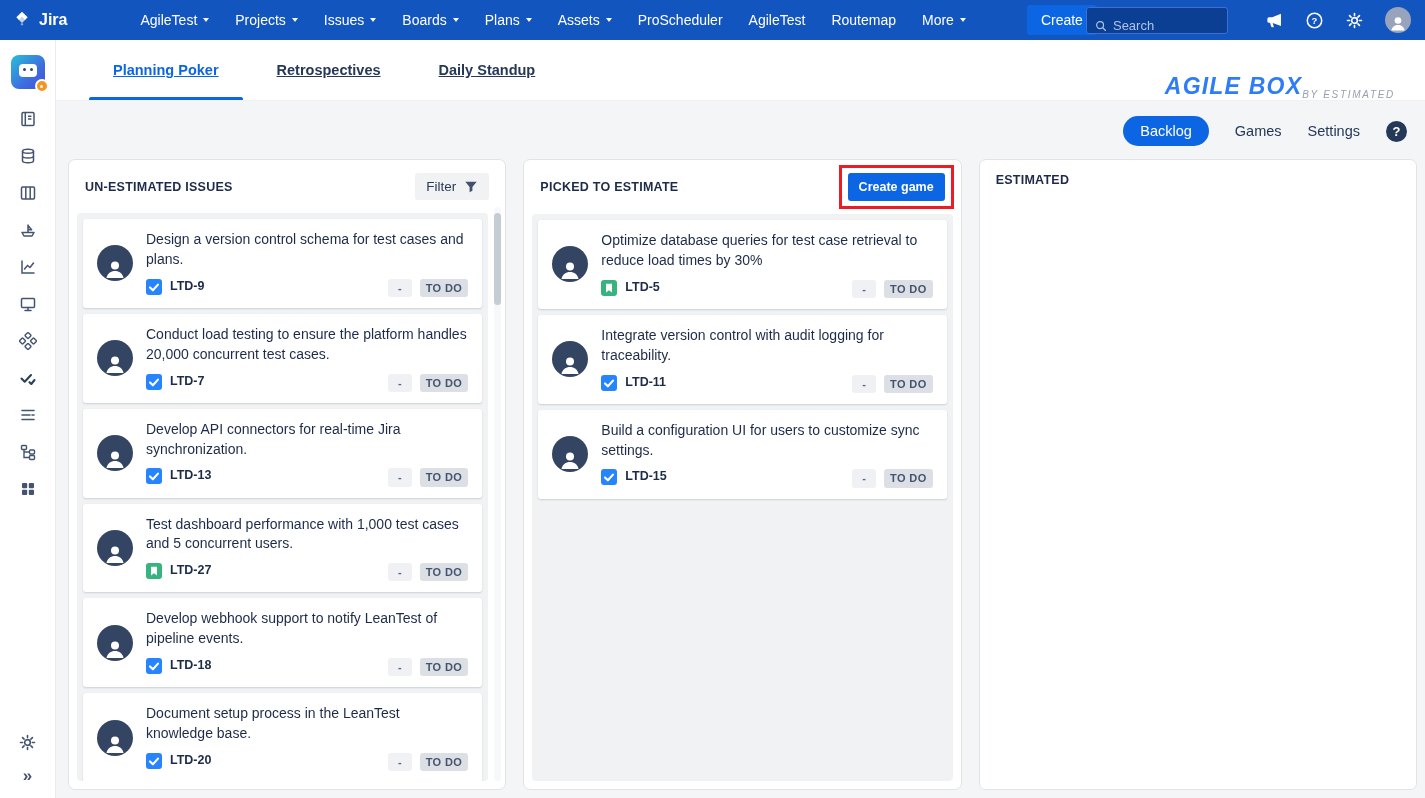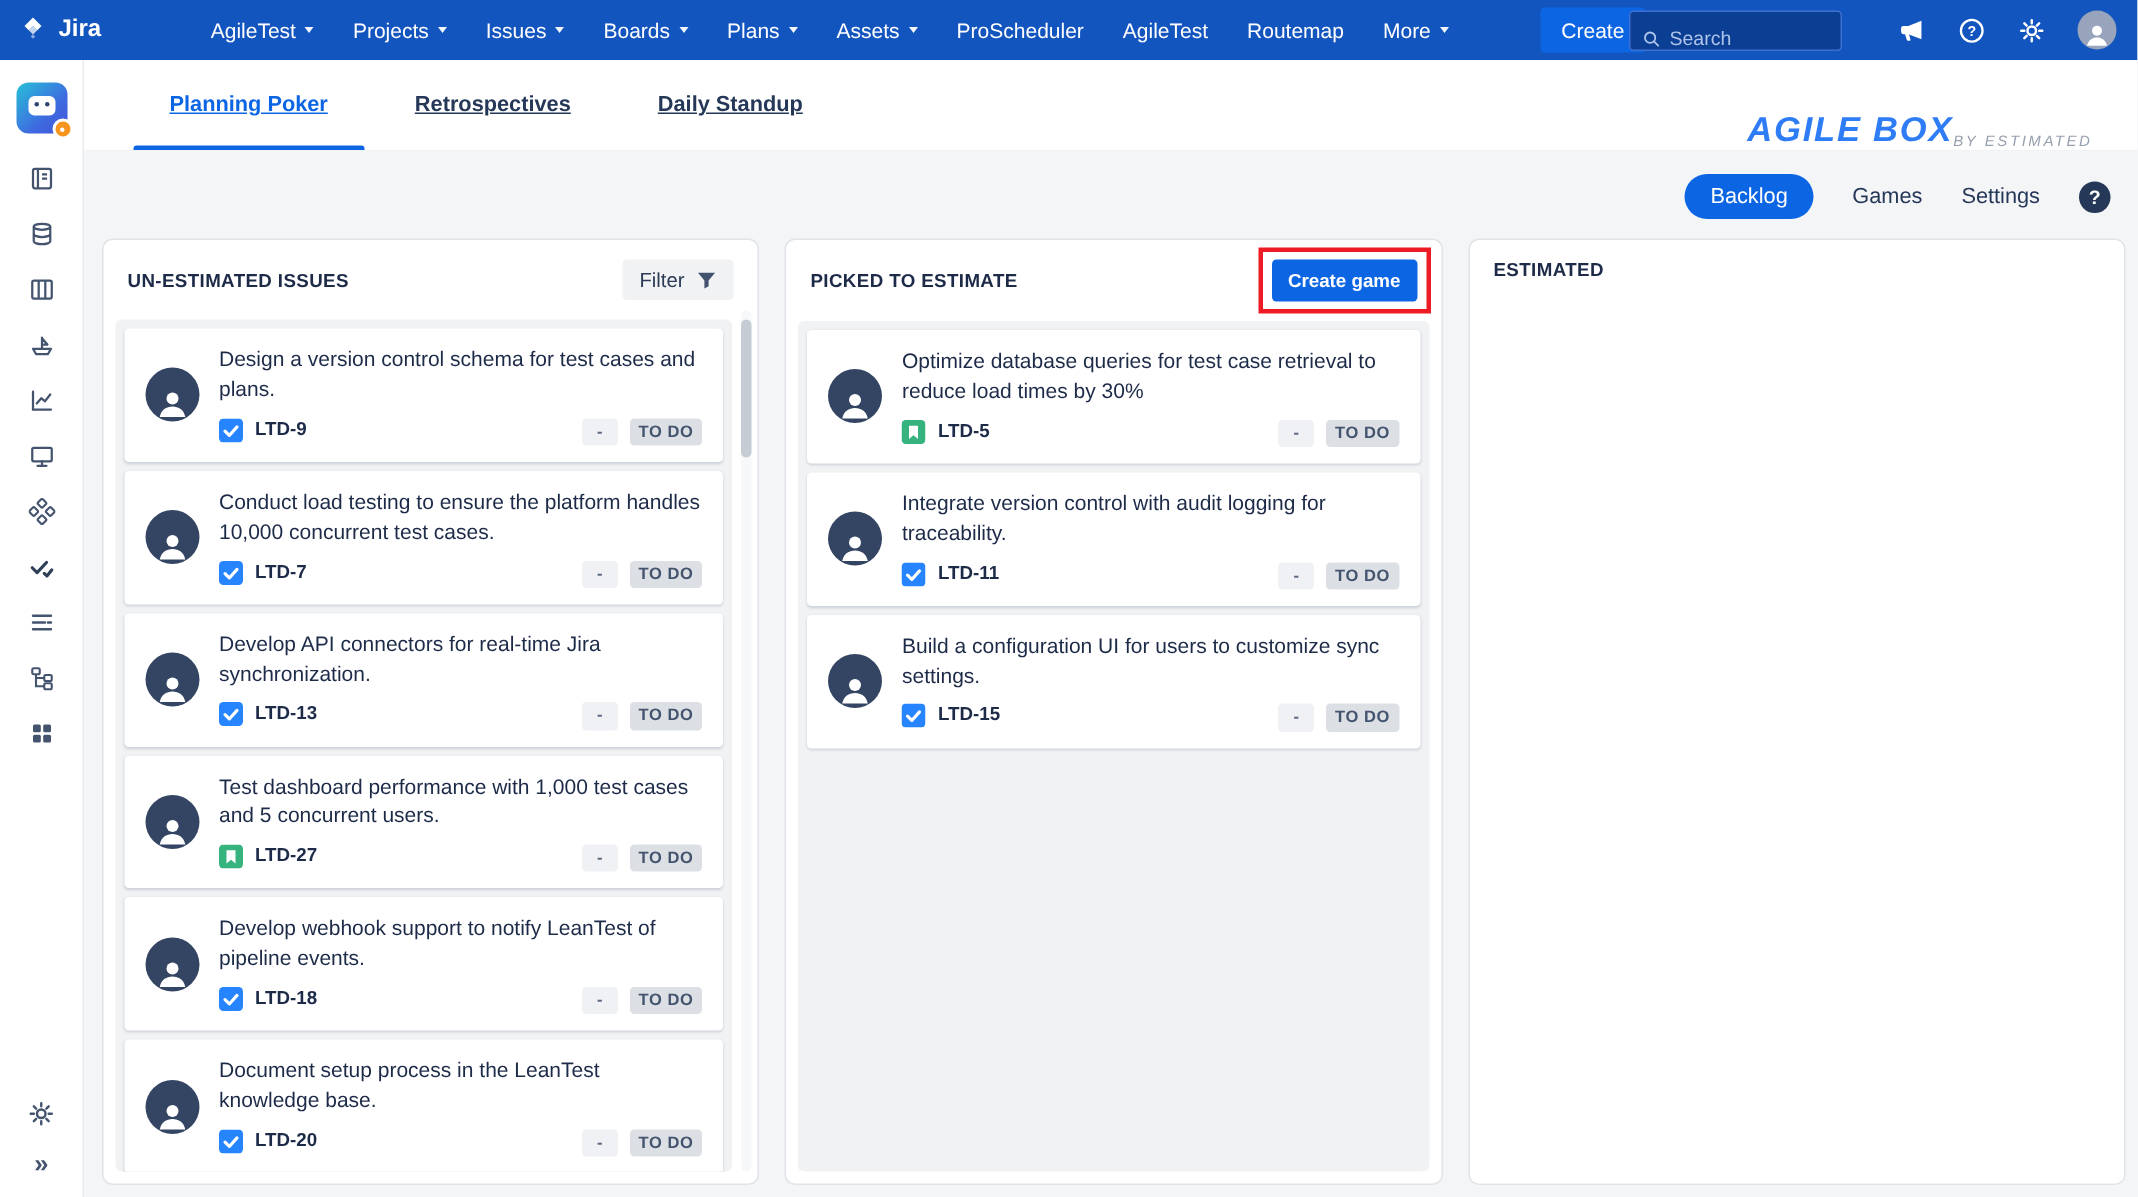--- a/index.html
+++ b/index.html
@@ -381,21 +381,21 @@
             <article class="issue-card">
               <span class="avatar">
                 <svg width="24" height="24" viewBox="0 0 24 24">
                   <g fill="#fff">
                     <circle cx="12" cy="8.6" r="4"></circle>
                     <path d="M3.5 21c.9-4.8 4.4-7 8.5-7s7.6 2.2 8.5 7z"></path>
                   </g>
                 </svg>
               </span>
               <div class="issue-body">
-                <div class="issue-title">Conduct load testing to ensure the platform handles 10,000 concurrent test cases.</div>
+                <div class="issue-title">Conduct load testing to ensure the platform handles 20,000 concurrent test cases.</div>
                 <div class="issue-meta">
                   <span class="type-icon task">
                     <svg class="svg-task" width="16" height="16" viewBox="0 0 16 16">
                       <rect width="16" height="16" rx="3" fill="#2684FF"></rect>
                       <path d="M4 8.4 6.9 11.3 12 5.6" fill="none" stroke="#fff" stroke-width="2.1" stroke-linecap="round" stroke-linejoin="round"></path>
                     </svg>
 
                   </span>
                   <span class="issue-key">LTD-7</span>
                   <span class="meta-sp"></span>

